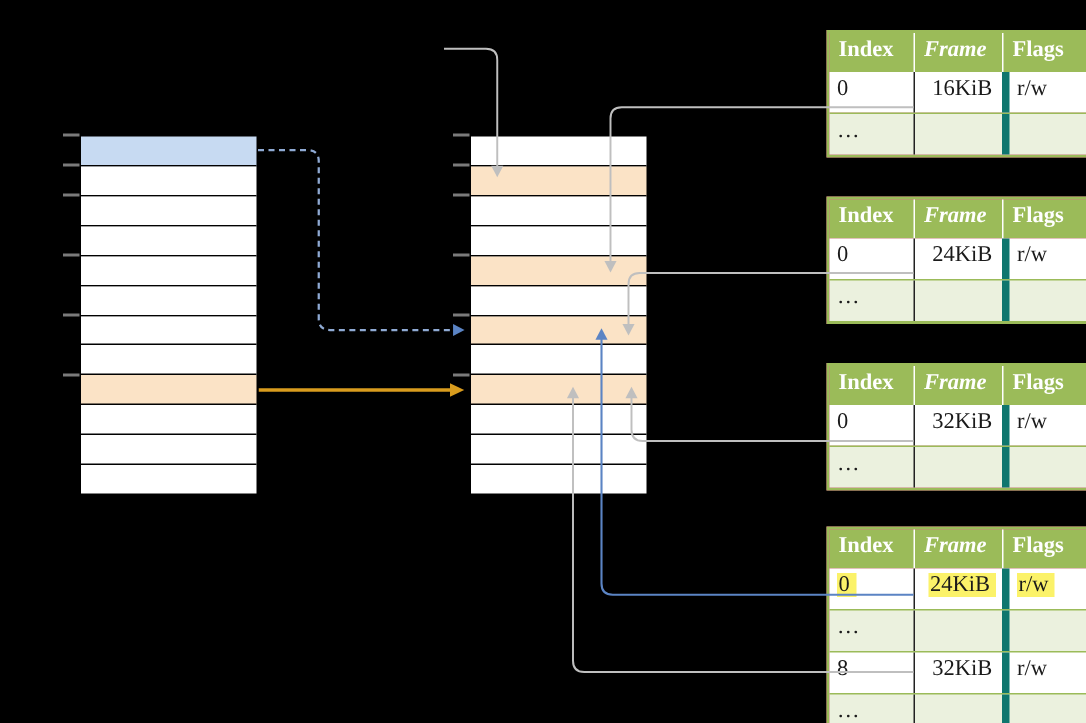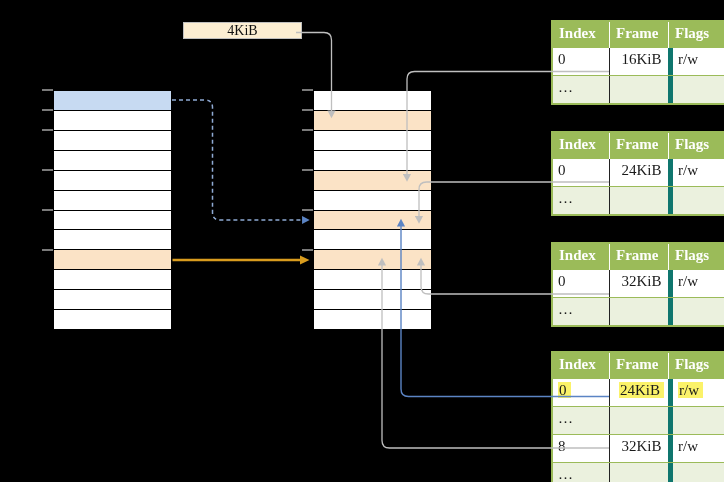--- a/index.html
+++ b/index.html
@@ -23,21 +23,21 @@
 
   
   .tick{position:absolute;width:11px;height:2px;background:var(--c-tick_gray);}
 
   
   .ptable{position:absolute;left:551px;width:209px;border:2px solid var(--c-table_green);
           box-sizing:border-box;background:#ec4899;}
   .pt-head{display:flex;height:26px;background:var(--c-table_green);}
   .pt-hcell{width:56px;box-sizing:border-box;color:var(--c-header_text);font-weight:bold;
             font-size:15px;padding:3px 0 0 6px;}
-  .pt-hcell.c1{width:59px;border-left:1.5px solid #fff;}
+  .pt-hcell.c1{width:59px;border-left:1.5px solid #fff;font-style:italic;}
   .pt-hcell.c2{width:57px;border-left:1.5px solid #fff;}
   .pt-row{display:flex;height:27px;background:var(--c-row_white);}
   .pt-row + .pt-row{border-top:1px solid var(--c-table_green);}
   .pt-row.shaded{background:var(--c-table_green_light);}
   .pt-row.short{height:20px;}
   .pt-cell{width:56px;box-sizing:border-box;color:var(--c-cell_text);font-size:15px;
            padding:3px 0 0 5px;overflow:hidden;white-space:nowrap;}
   .pt-cell.c1{width:59px;border-left:1px solid #222;text-align:center;}
   .pt-cell.c2{width:57px;border-left:5px solid #0f766e;}
   .hl{background:var(--c-highlight_yellow);padding:0 4px 0 1px;}
@@ -51,23 +51,20 @@
   .ln-orange{stroke:var(--c-arrow_orange);stroke-width:2.4;}
   .mk-gray{fill:var(--c-connector_gray);}
   .mk-blue{fill:var(--c-connector_blue);}
   .mk-orange{fill:var(--c-arrow_orange);}
 </style>
 </head>
 <body>
 
 <div class="canvas">
 
-  <div class="label-box">
-    <span>4KiB</span>
-  </div>
 
   <div id="vm" class="memtable">
       <div class="mem-row bg-blue"></div>
       <div class="mem-row bg-white"></div>
       <div class="mem-row bg-white"></div>
       <div class="mem-row bg-white"></div>
       <div class="mem-row bg-white"></div>
       <div class="mem-row bg-white"></div>
       <div class="mem-row bg-white"></div>
       <div class="mem-row bg-white"></div>

